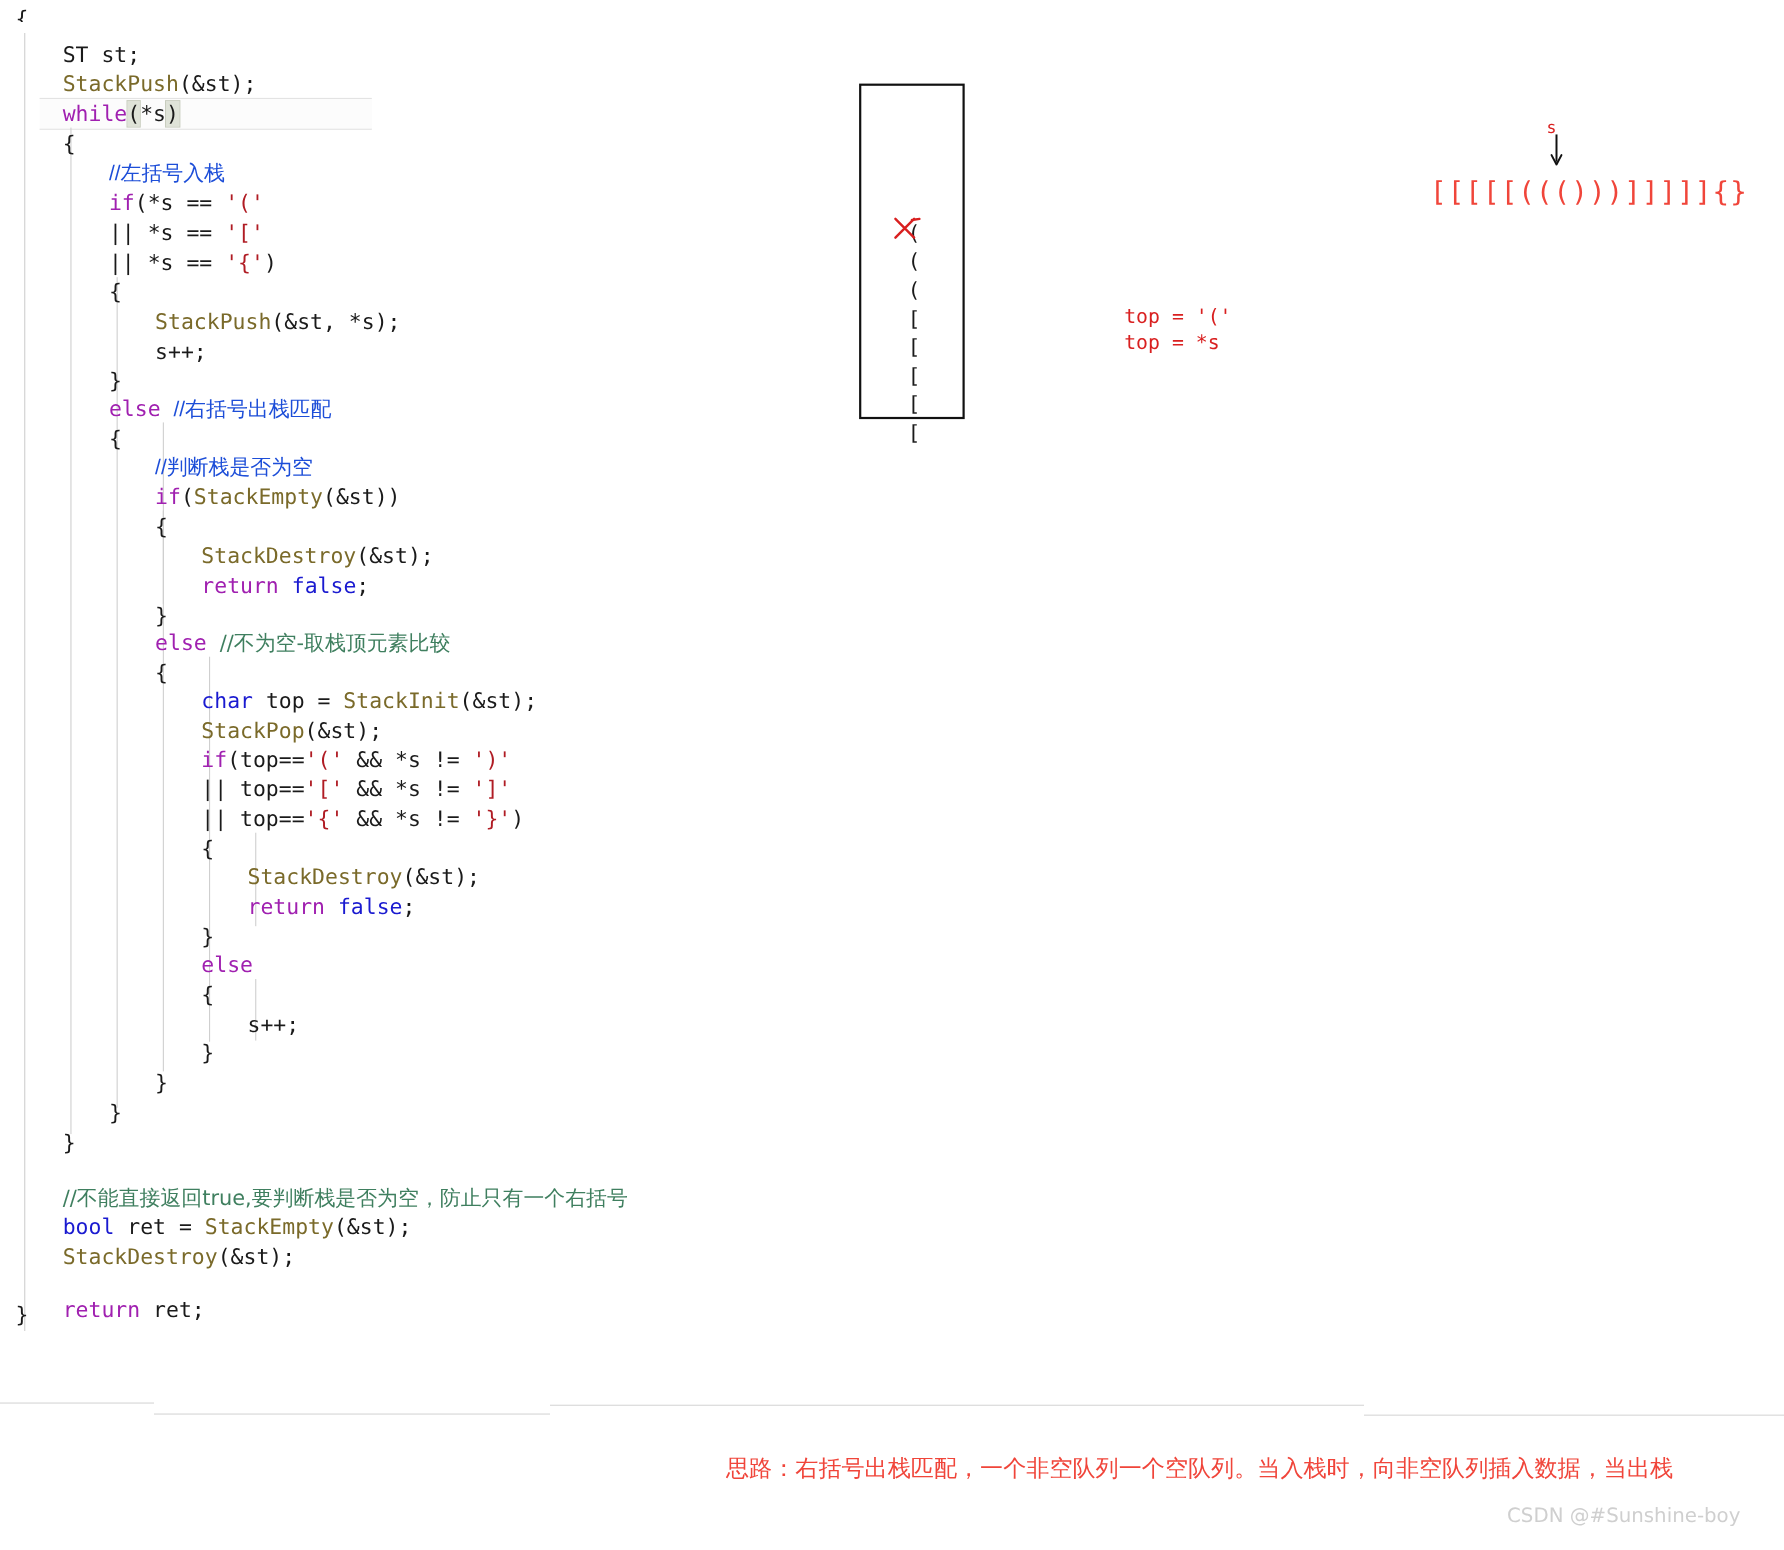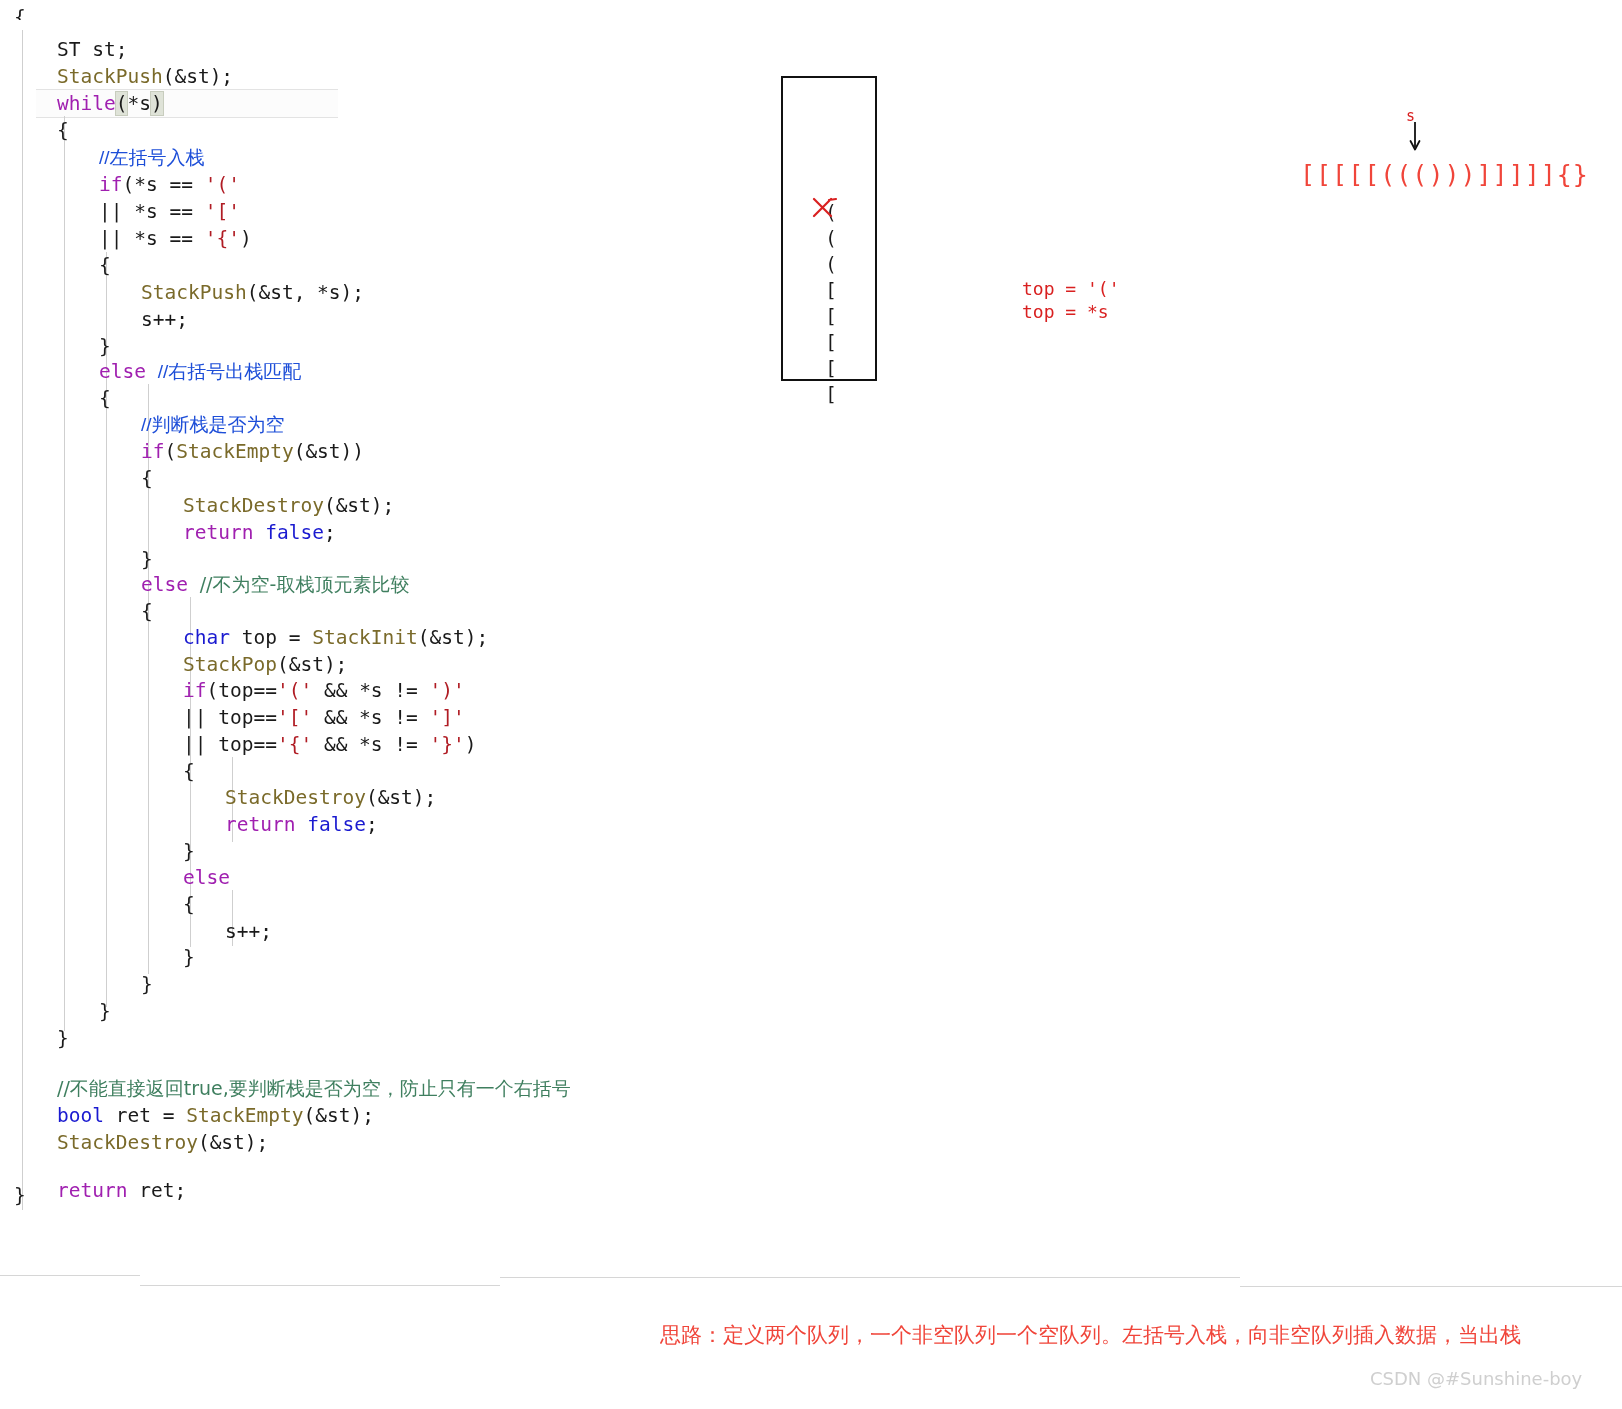--- a/index.html
+++ b/index.html
@@ -245,14 +245,14 @@
   <path d="M10 0 L10 25" stroke="#111" stroke-width="1.8" fill="none"></path>
   <path d="M5.5 19 L10 27.5 L14.5 19" stroke="#111" stroke-width="1.8" fill="none" stroke-linecap="round" stroke-linejoin="round"></path>
 </svg>
 <div id="bracket-string">[[[[[((()))]]]]]{}</div>
 
 <div class="divider" style="left:0px; top:1275px; width:140px;"></div>
 <div class="divider" style="left:140px; top:1285px; width:360px;"></div>
 <div class="divider" style="left:500px; top:1277px; width:740px;"></div>
 <div class="divider" style="left:1240px; top:1286px; width:382px;"></div>
 
-<div id="bottom-caption">思路：定义两个队列，一个非空队列一个空队列。左括号入栈，向非空队列插入数据，当出栈</div>
+<div id="bottom-caption">思路：右括号出栈匹配，一个非空队列一个空队列。当入栈时，向非空队列插入数据，当出栈</div>
 <div id="watermark">CSDN @#Sunshine-boy</div>
 
 </body></html>

